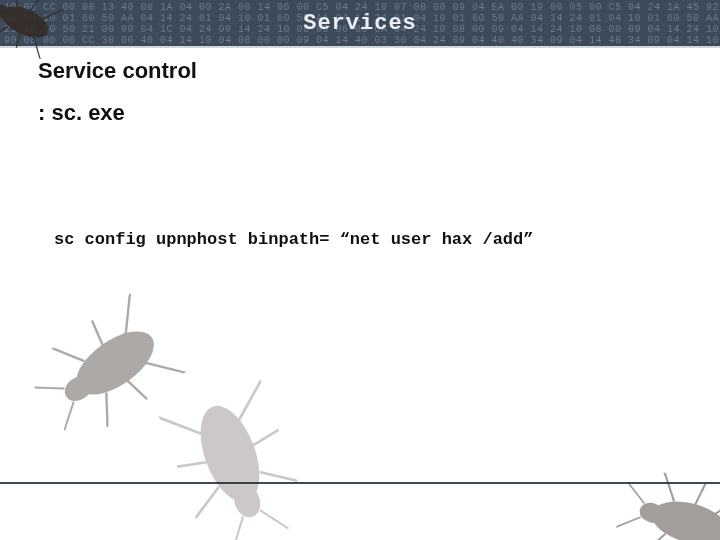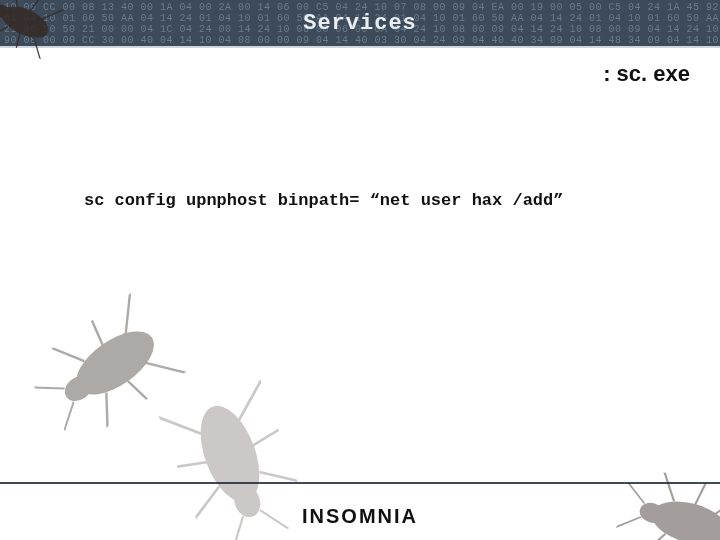--- a/index.html
+++ b/index.html
@@ -37,32 +37,32 @@
   }
   .title-underline { height: 2px; background: #cfd6df; }
   .content { position: absolute; left: 38px; top: 58px; right: 30px; }
   .subtitle {
     font-family: Arial, sans-serif;
     font-size: 22px;
     font-weight: bold;
     color: #111;
     line-height: 1.2;
   }
-  .subtitle .line2 { margin-top: 3px; text-align: right; }
+  .subtitle .line2 { margin-top: 16px; }
   .code-block {
     margin-top: 22px;
     margin-left: 16px;
     font-family: "Courier New", monospace;
     font-weight: bold;
     font-size: 17px;
     color: #111;
     white-space: pre;
     line-height: 1.2;
   }
-  .code-block .group { margin-bottom: 20px; margin-left: 30px; }
+  .code-block .group { margin-bottom: 20px; }
   .footer-line {
     position: absolute;
     left: 0; right: 0;
     bottom: 56px;
     height: 2px;
     background: #3c4a5a;
   }
   .footer {
     position: absolute;
     left: 0; right: 0;
@@ -96,35 +96,33 @@
     <div class="hex-bg">10 00 CC 00 08 13 40 00 1A 04 00 2A 00 14 06 00 C5 04 24 10 07 08 00 09 04 EA 00 19 00 05 00 C5 04 24 1A 45 92 08 08 09 84 90 09 80 CC 0A 90 10 80 89 51 02 80 00 0A 10 80 96 10 26
 01 04 10 01 60 50 AA 04 14 24 01 04 10 01 60 50 AA 04 14 24 01 04 10 01 60 50 AA 04 14 24 01 04 10 01 60 50 AA 08 30 08 25 14 01 26 01 50 2B 08 01 80 05 60 80 37 14 14 03 08 00 52
 21 96 50 50 21 00 00 04 1C 04 24 00 14 24 10 08 00 06 00 0A 04 24 10 08 00 09 04 14 24 10 08 00 09 04 14 24 10 08 00 09 04 90 40 0A 30 08 00 00 09 14 04 40 10 80 88 FF 80 00 80 90 40
 90 08 00 00 CC 30 00 40 04 14 10 04 08 00 00 09 04 14 40 03 30 04 24 09 04 40 40 34 09 04 14 48 34 09 04 14 10 04 00 04 41 08 04 00 04 41 08 04 00 04 41 08 05 44 80 00 51 08 04 40</div>
     <div class="title-text">Services</div>
   </div>
   <div class="title-underline"></div>
 
   <div class="content">
     <div class="subtitle">
+      <div>Service control</div>
       <div class="line2">: sc. exe</div>
     </div>
     <div class="code-block">
       <div class="group">
         <div>sc config upnphost binpath= “net user hax /add”</div>
       </div>
       <div class="group">
       </div>
     </div>
   </div>
 
   <div class="footer-line"></div>
-  <div class="footer">
-    <span>INSOMNIA</span>
-  </div>
 
   <div class="roach roach-1">
     <svg viewBox="0 0 100 60">
         <ellipse cx="50" cy="30" rx="28" ry="14" fill="currentColor"></ellipse>
         <ellipse cx="22" cy="30" rx="9" ry="7" fill="currentColor"></ellipse>
         <path d="M15 25 L-5 10 M15 35 L-5 50" stroke="currentColor" stroke-width="1.2"></path>
         <path d="M35 18 L20 -5 M50 17 L55 -8 M65 20 L85 -3 M35 42 L20 65 M50 43 L55 68 M65 40 L85 63" stroke="currentColor" stroke-width="1.5" fill="none"></path>
       </svg>
   </div>
   <div class="roach roach-2">

